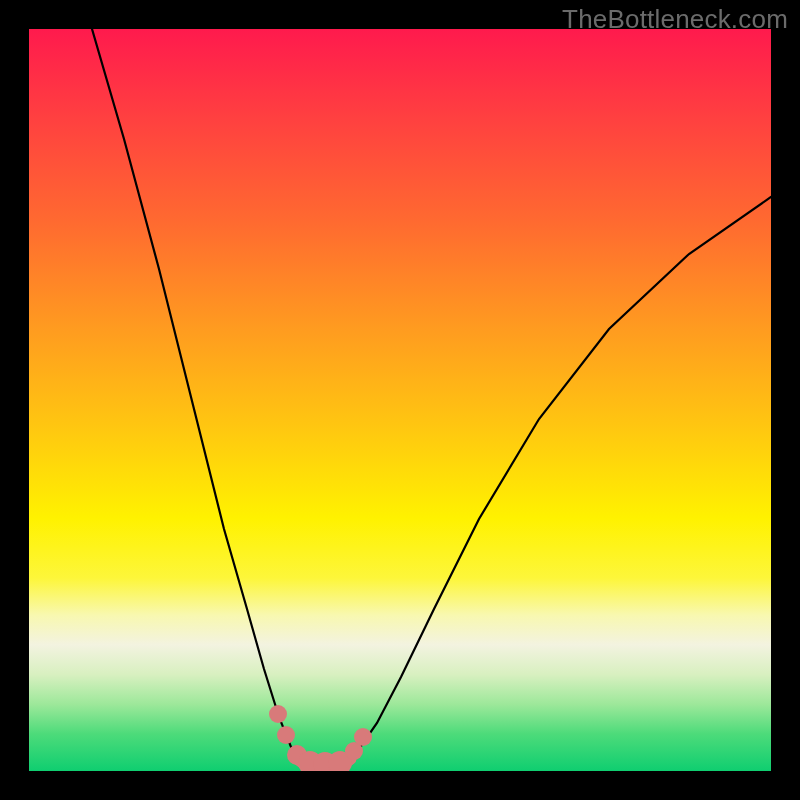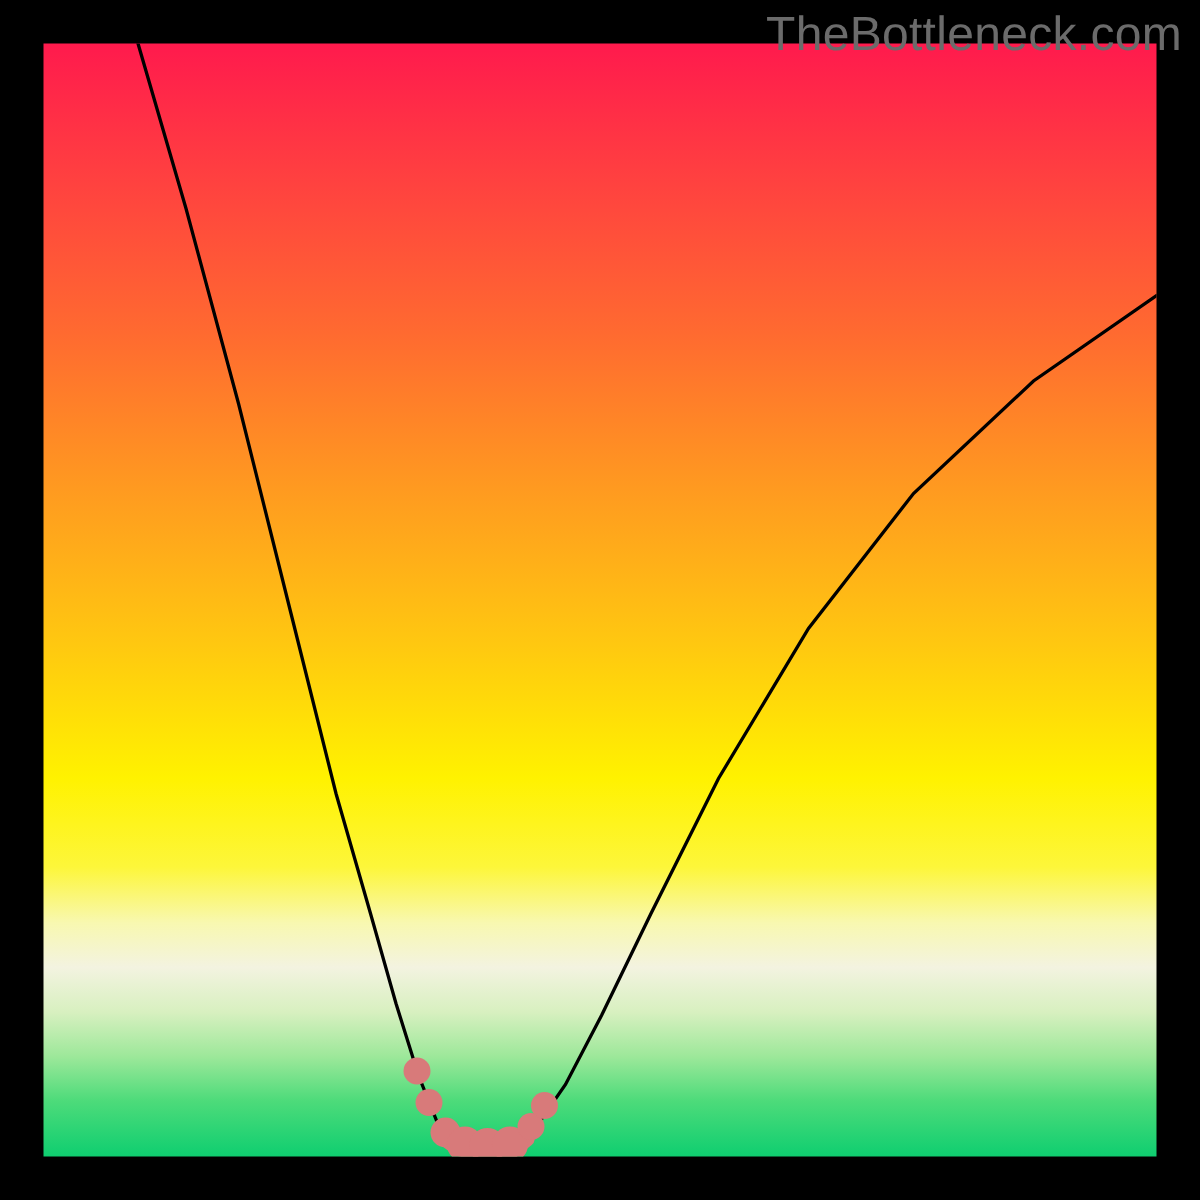--- a/index.html
+++ b/index.html
@@ -30,21 +30,21 @@
       #9de89a 91%,
       #4ddb7a 95%,
       #0fce70 100%
     );
   }
   .watermark {
     position: absolute;
     top: 4px;
     right: 12px;
     font-family: Arial, Helvetica, sans-serif;
-    font-size: 32px;
+    font-size: 26px;
     font-weight: 500;
     color: #6b6b6b;
     letter-spacing: 0.2px;
   }
   svg.curve {
     position: absolute;
     left: 0;
     top: 0;
     width: 742px;
     height: 742px;

